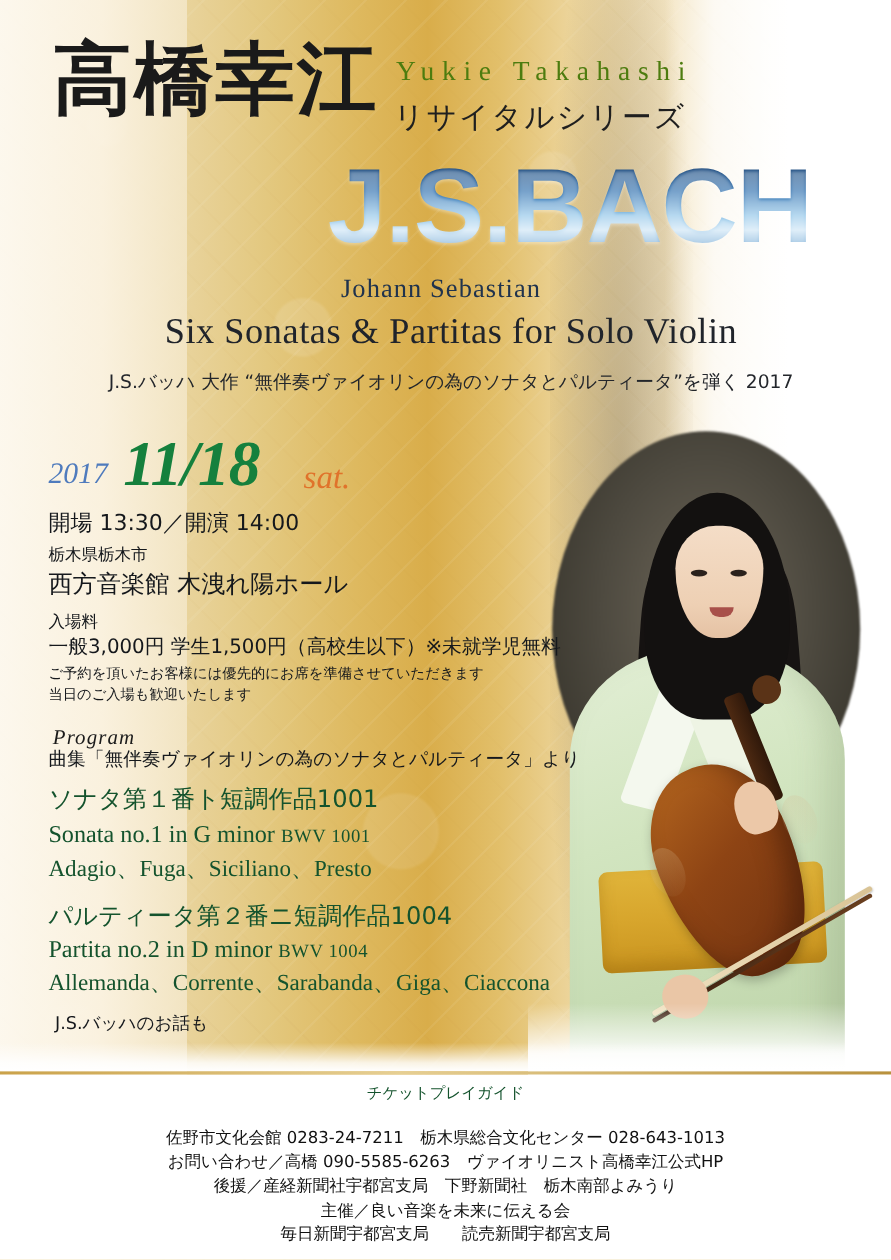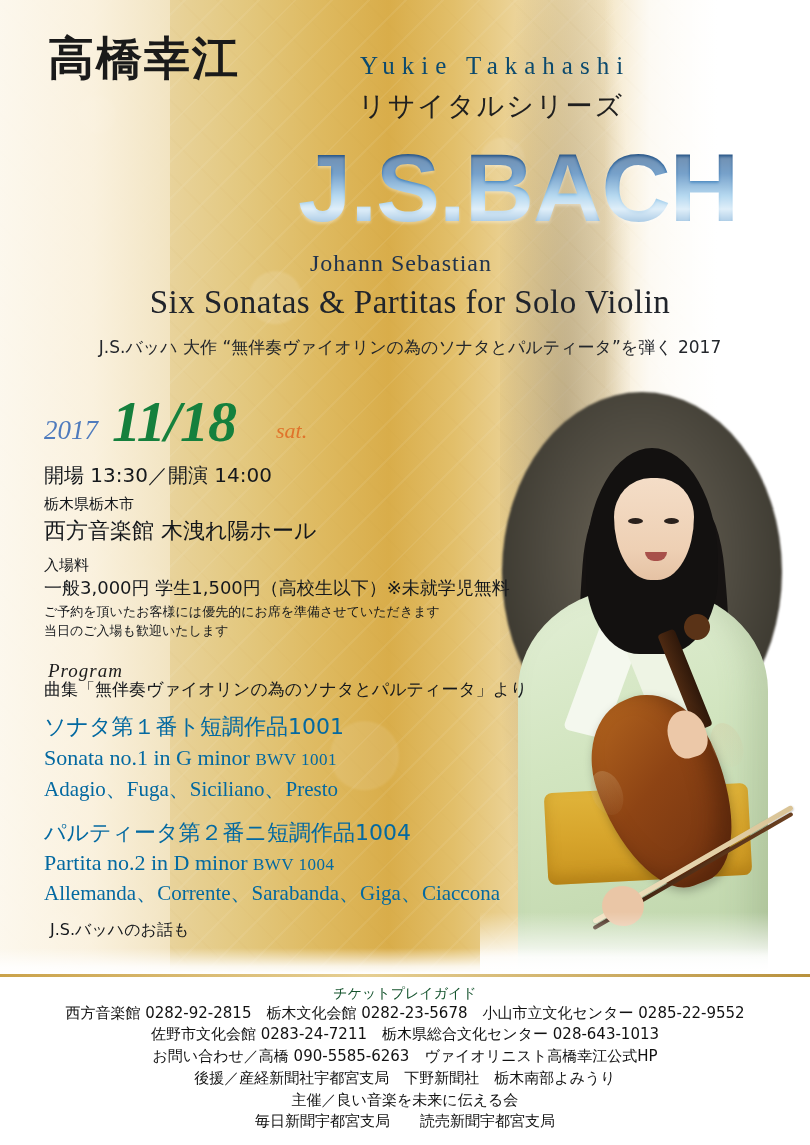--- a/index.html
+++ b/index.html
@@ -284,34 +284,34 @@
     position: absolute;
     left: 0; right: 0; bottom: 0;
     height: 70px;
     background: linear-gradient(180deg, rgba(255,255,255,0) 0%, rgba(255,255,255,0.9) 65%, #ffffff 100%);
   }
 
   
   .title-jp {
     position: absolute;
     left: 48px; top: 36px;
-    font-family: Liberation Serif, serif;
-    font-size: 46px;
+    font-family: Liberation Sans, sans-serif;
+    font-size: 72px;
     letter-spacing: 2px;
     color: #1a1a1a;
     font-weight: 700;
     line-height: 1;
   }
   .title-romaji {
     position: absolute;
     left: 360px; top: 52px;
     font-family: "Liberation Serif", serif;
     font-size: 25px;
     letter-spacing: 7px;
-    color: #0c4a6e;
+    color: #4d7c0f;
   }
   .title-series {
     position: absolute;
     left: 358px; top: 88px;
     font-family: "DejaVu Sans", sans-serif;
     font-size: 27px;
     letter-spacing: 2px;
     color: #1f1f1f;
   }
 
@@ -376,21 +376,21 @@
     font-size: 58px;
     font-weight: 700;
     color: #15803d;
     letter-spacing: -1px;
   }
   .date-sat {
     position: absolute;
     left: 276px; top: 418px;
     font-family: "Liberation Serif", serif;
     font-style: italic;
-    font-size: 22px;
+    font-size: 30px;
     color: #e0732b;
   }
 
   .info-line {
     position: absolute;
     font-family: "DejaVu Sans", sans-serif;
     color: #15181c;
   }
   .open-time  { left: 44px; top: 462px; font-size: 20px; }
   .pref       { left: 44px; top: 495px; font-size: 15px; }
@@ -415,21 +415,21 @@
     left: 44px; top: 678px;
     font-family: "DejaVu Sans", sans-serif;
     font-size: 17px;
     color: #15181c;
   }
 
   .work {
     position: absolute;
     left: 44px;
     font-family: "DejaVu Sans", sans-serif;
-    color: #0369a1;
+    color: #14532d;
     text-align: center;
   }
   .work-jp  { font-size: 22px; }
   .work-en  { font-family: "Liberation Serif", serif; font-size: 22px; }
   .work-en .bwv { font-size: 17px; letter-spacing: 0.5px; }
   .work-mv  { font-family: "Liberation Serif", serif; font-size: 21px; }
 
   .w1-jp { top: 712px; }
   .w1-en { top: 745px; }
   .w1-mv { top: 775px; }
@@ -540,21 +540,20 @@
   <div class="work work-en w2-en"><span>Partita no.2 in D minor </span><span class="bwv">BWV 1004</span></div>
   <div class="work work-mv w2-mv">Allemanda、Corrente、Sarabanda、Giga、Ciaccona</div>
 
   <div class="talk">J.S.バッハのお話も</div>
 
   <div class="footer-gold-fade"></div>
   <div class="footer-rule"></div>
   <div class="footer-band"></div>
   <div class="ticket-head">チケットプレイガイド</div>
   <div class="footer-lines">
-    <div>西方音楽館 0282-92-2815　栃木文化会館 0282-23-5678　小山市立文化センター 0285-22-9552</div>
     <div>佐野市文化会館 0283-24-7211　栃木県総合文化センター 028-643-1013</div>
     <div>お問い合わせ／高橋 090-5585-6263　ヴァイオリニスト高橋幸江公式HP</div>
     <div>後援／産経新聞社宇都宮支局　下野新聞社　栃木南部よみうり</div>
     <div>主催／良い音楽を未来に伝える会</div>
     <div>毎日新聞宇都宮支局　　読売新聞宇都宮支局</div>
   </div>
 
 </div>
 
 </body></html>

